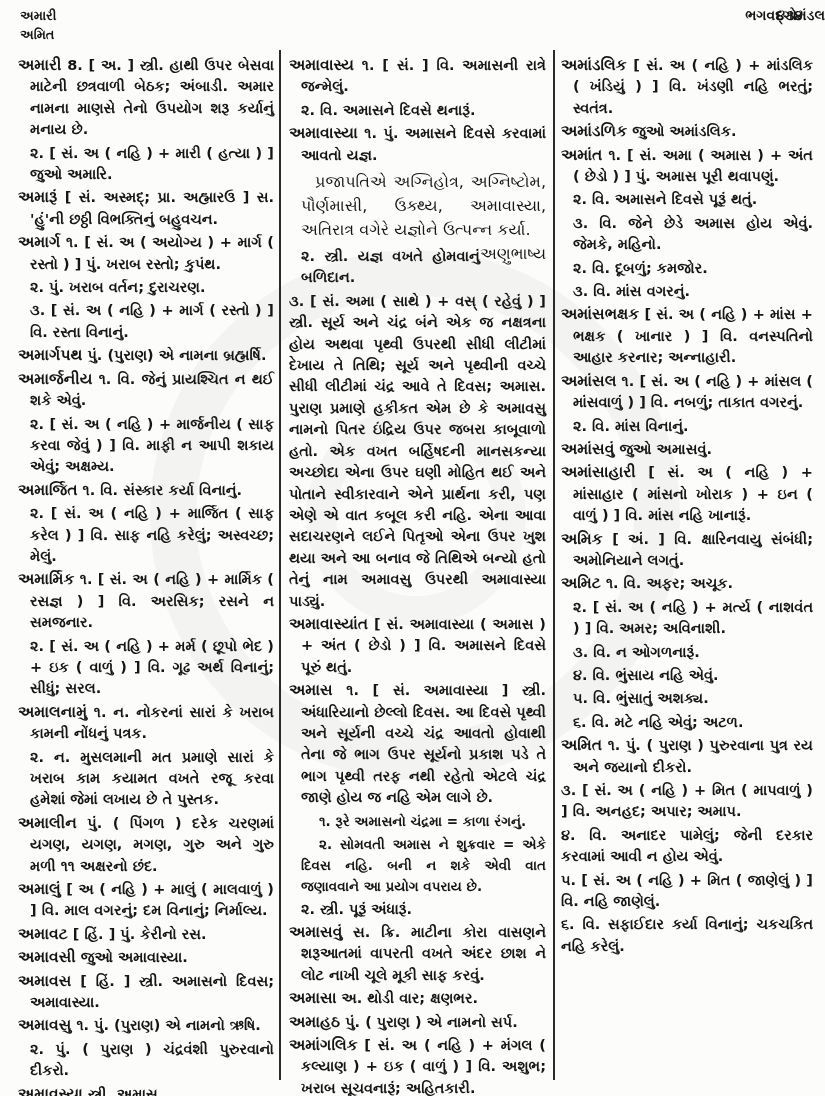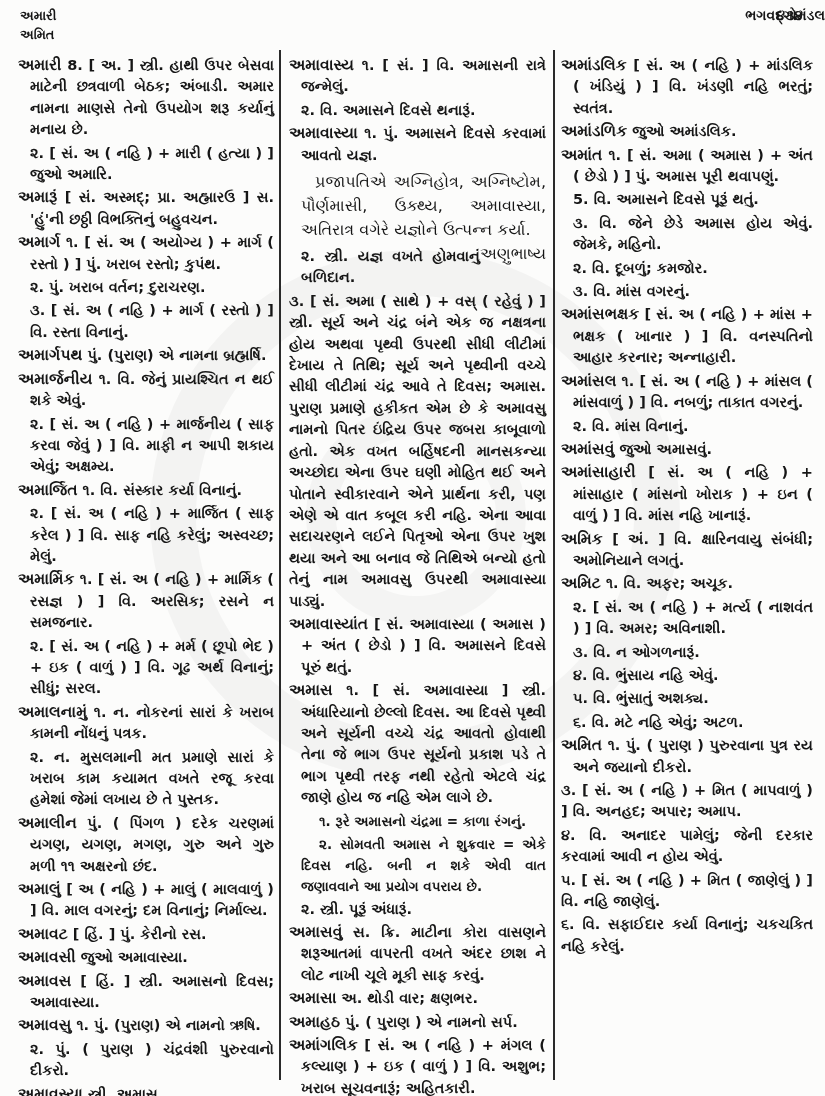--- a/index.html
+++ b/index.html
@@ -94,21 +94,21 @@
   <p class="entry"><b>અમાસવું</b> <span>સ. ક્રિ. માટીના કોરા વાસણને શરૂઆતમાં વાપરતી વખતે અંદર છાશ ને લોટ નાખી ચૂલે મૂકી સાફ કરવું.</span></p>
   <p class="entry"><b>અમાસા</b> <span>અ. થોડી વાર; ક્ષણભર.</span></p>
   <p class="entry"><b>અમાહઠ</b> <span>પું. ( પુરાણ ) એ નામનો સર્પ.</span></p>
   <p class="entry"><b>અમાંગલિક</b> <span>[ સં. અ ( નહિ ) + મંગલ ( કલ્યાણ ) + ઇક ( વાળું ) ] વિ. અશુભ; ખરાબ સૂચવનારૂં; અહિતકારી.</span></p>
 </div>
 
 <div class="col c3">
   <p class="entry"><b>અમાંડલિક</b> <span>[ સં. અ ( નહિ ) + માંડલિક ( ખંડિયું ) ] વિ. ખંડણી નહિ ભરતું; સ્વતંત્ર.</span></p>
   <p class="entry"><b>અમાંડળિક</b> <span>જુઓ અમાંડલિક.</span></p>
   <p class="entry"><b>અમાંત</b> <span>૧. [ સં. અમા ( અમાસ ) + અંત ( છેડો ) ] પું. અમાસ પૂરી થવાપણું.</span></p>
-  <p class="sense">5. વિ. અમાસને દિવસે પૂરૂં થતું.</p>
+  <p class="sense">૨. વિ. અમાસને દિવસે પૂરૂં થતું.</p>
   <p class="sense">૩. વિ. જેને છેડે અમાસ હોય એવું. જેમકે, મહિનો.</p>
   <p class="sense">૨. વિ. દૂબળું; કમજોર.</p>
   <p class="sense">૩. વિ. માંસ વગરનું.</p>
   <p class="entry"><b>અમાંસભક્ષક</b> <span>[ સં. અ ( નહિ ) + માંસ + ભક્ષક ( ખાનાર ) ] વિ. વનસ્પતિનો આહાર કરનાર; અન્નાહારી.</span></p>
   <p class="entry"><b>અમાંસલ</b> <span>૧. [ સં. અ ( નહિ ) + માંસલ ( માંસવાળું ) ] વિ. નબળું; તાકાત વગરનું.</span></p>
   <p class="sense">૨. વિ. માંસ વિનાનું.</p>
   <p class="entry"><b>અમાંસવું</b> <span>જુઓ અમાસવું.</span></p>
   <p class="entry"><b>અમાંસાહારી</b> <span>[ સં. અ ( નહિ ) + માંસાહાર ( માંસનો ખોરાક ) + ઇન ( વાળું ) ] વિ. માંસ નહિ ખાનારૂં.</span></p>
   <p class="entry"><b>અમિક</b> <span>[ અં. ] વિ. ક્ષારિનવાયુ સંબંધી; અમોનિયાને લગતું.</span></p>
   <p class="entry"><b>અમિટ</b> <span>૧. વિ. અફર; અચૂક.</span></p>

